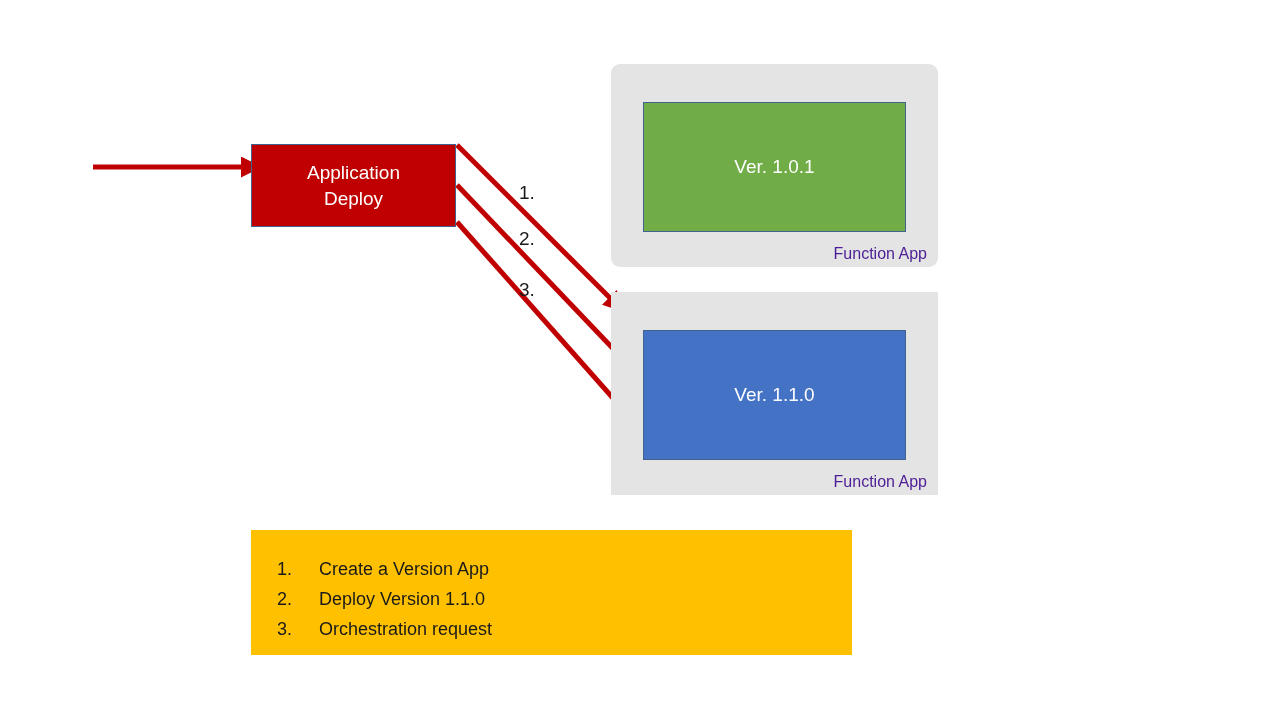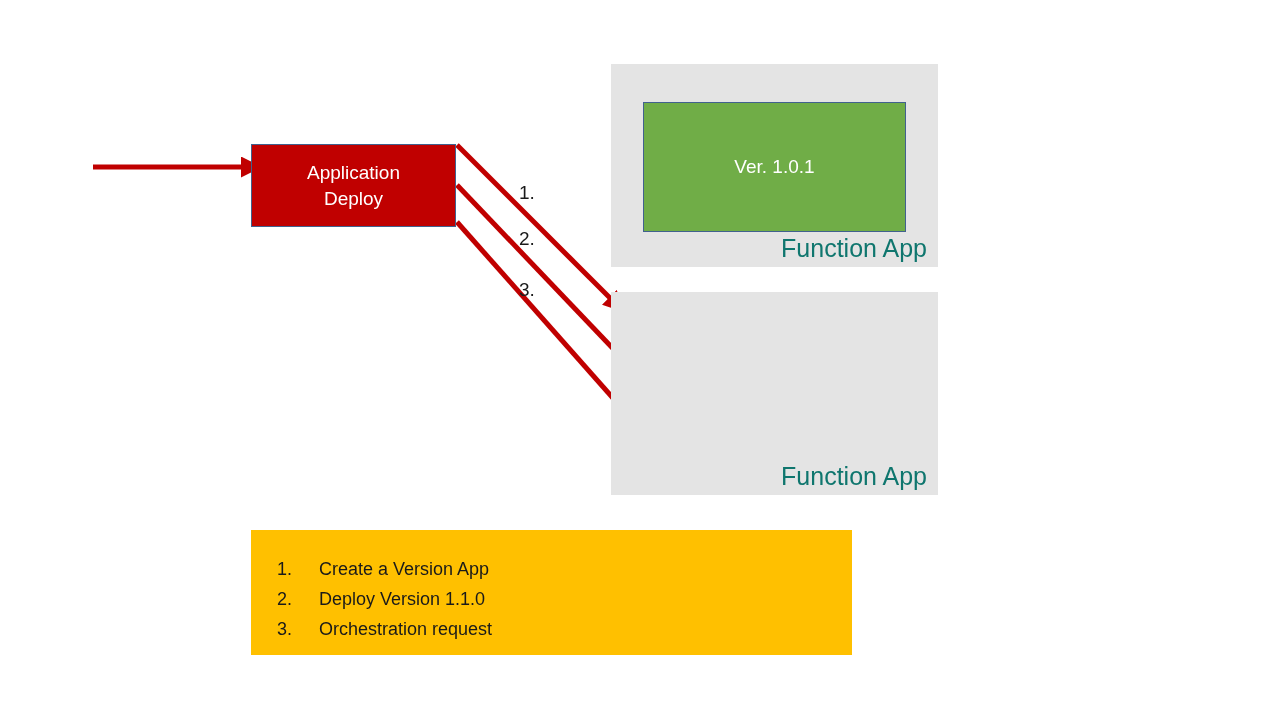--- a/index.html
+++ b/index.html
@@ -43,33 +43,34 @@
   .function-app {
     position: absolute;
     box-sizing: border-box;
     background: #E4E4E4;
   }
   #function-app-1 {
     left: 611px;
     top: 64px;
     width: 327px;
     height: 203px;
+    border-radius: 9px;
   }
   #function-app-2 {
     left: 611px;
     top: 292px;
     width: 327px;
     height: 203px;
   }
   .function-app-label {
     position: absolute;
     right: 11px;
     bottom: 4px;
-    font-size: 25px;
-    color: #0f766e;
+    font-size: 16px;
+    color: #4c1d95;
     white-space: nowrap;
   }
 
   
   .version-box {
     position: absolute;
     box-sizing: border-box;
     left: 32px;
     top: 38px;
     width: 263px;
@@ -151,20 +152,23 @@
   </div>
 
   <div class="function-app" id="function-app-1">
     <div class="version-box" id="version-box-1">
       <span>Ver. 1.0.1</span>
     </div>
     <div class="function-app-label">Function App</div>
   </div>
 
   <div class="function-app" id="function-app-2">
+    <div class="version-box" id="version-box-2">
+      <span>Ver. 1.1.0</span>
+    </div>
     <div class="function-app-label">Function App</div>
   </div>
 
   <div class="arrow-label" id="arrow-label-1">1.</div>
   <div class="arrow-label" id="arrow-label-2">2.</div>
   <div class="arrow-label" id="arrow-label-3">3.</div>
 
   <div id="legend-box">
     <div class="legend-item">
       <span class="legend-num">1.</span>

